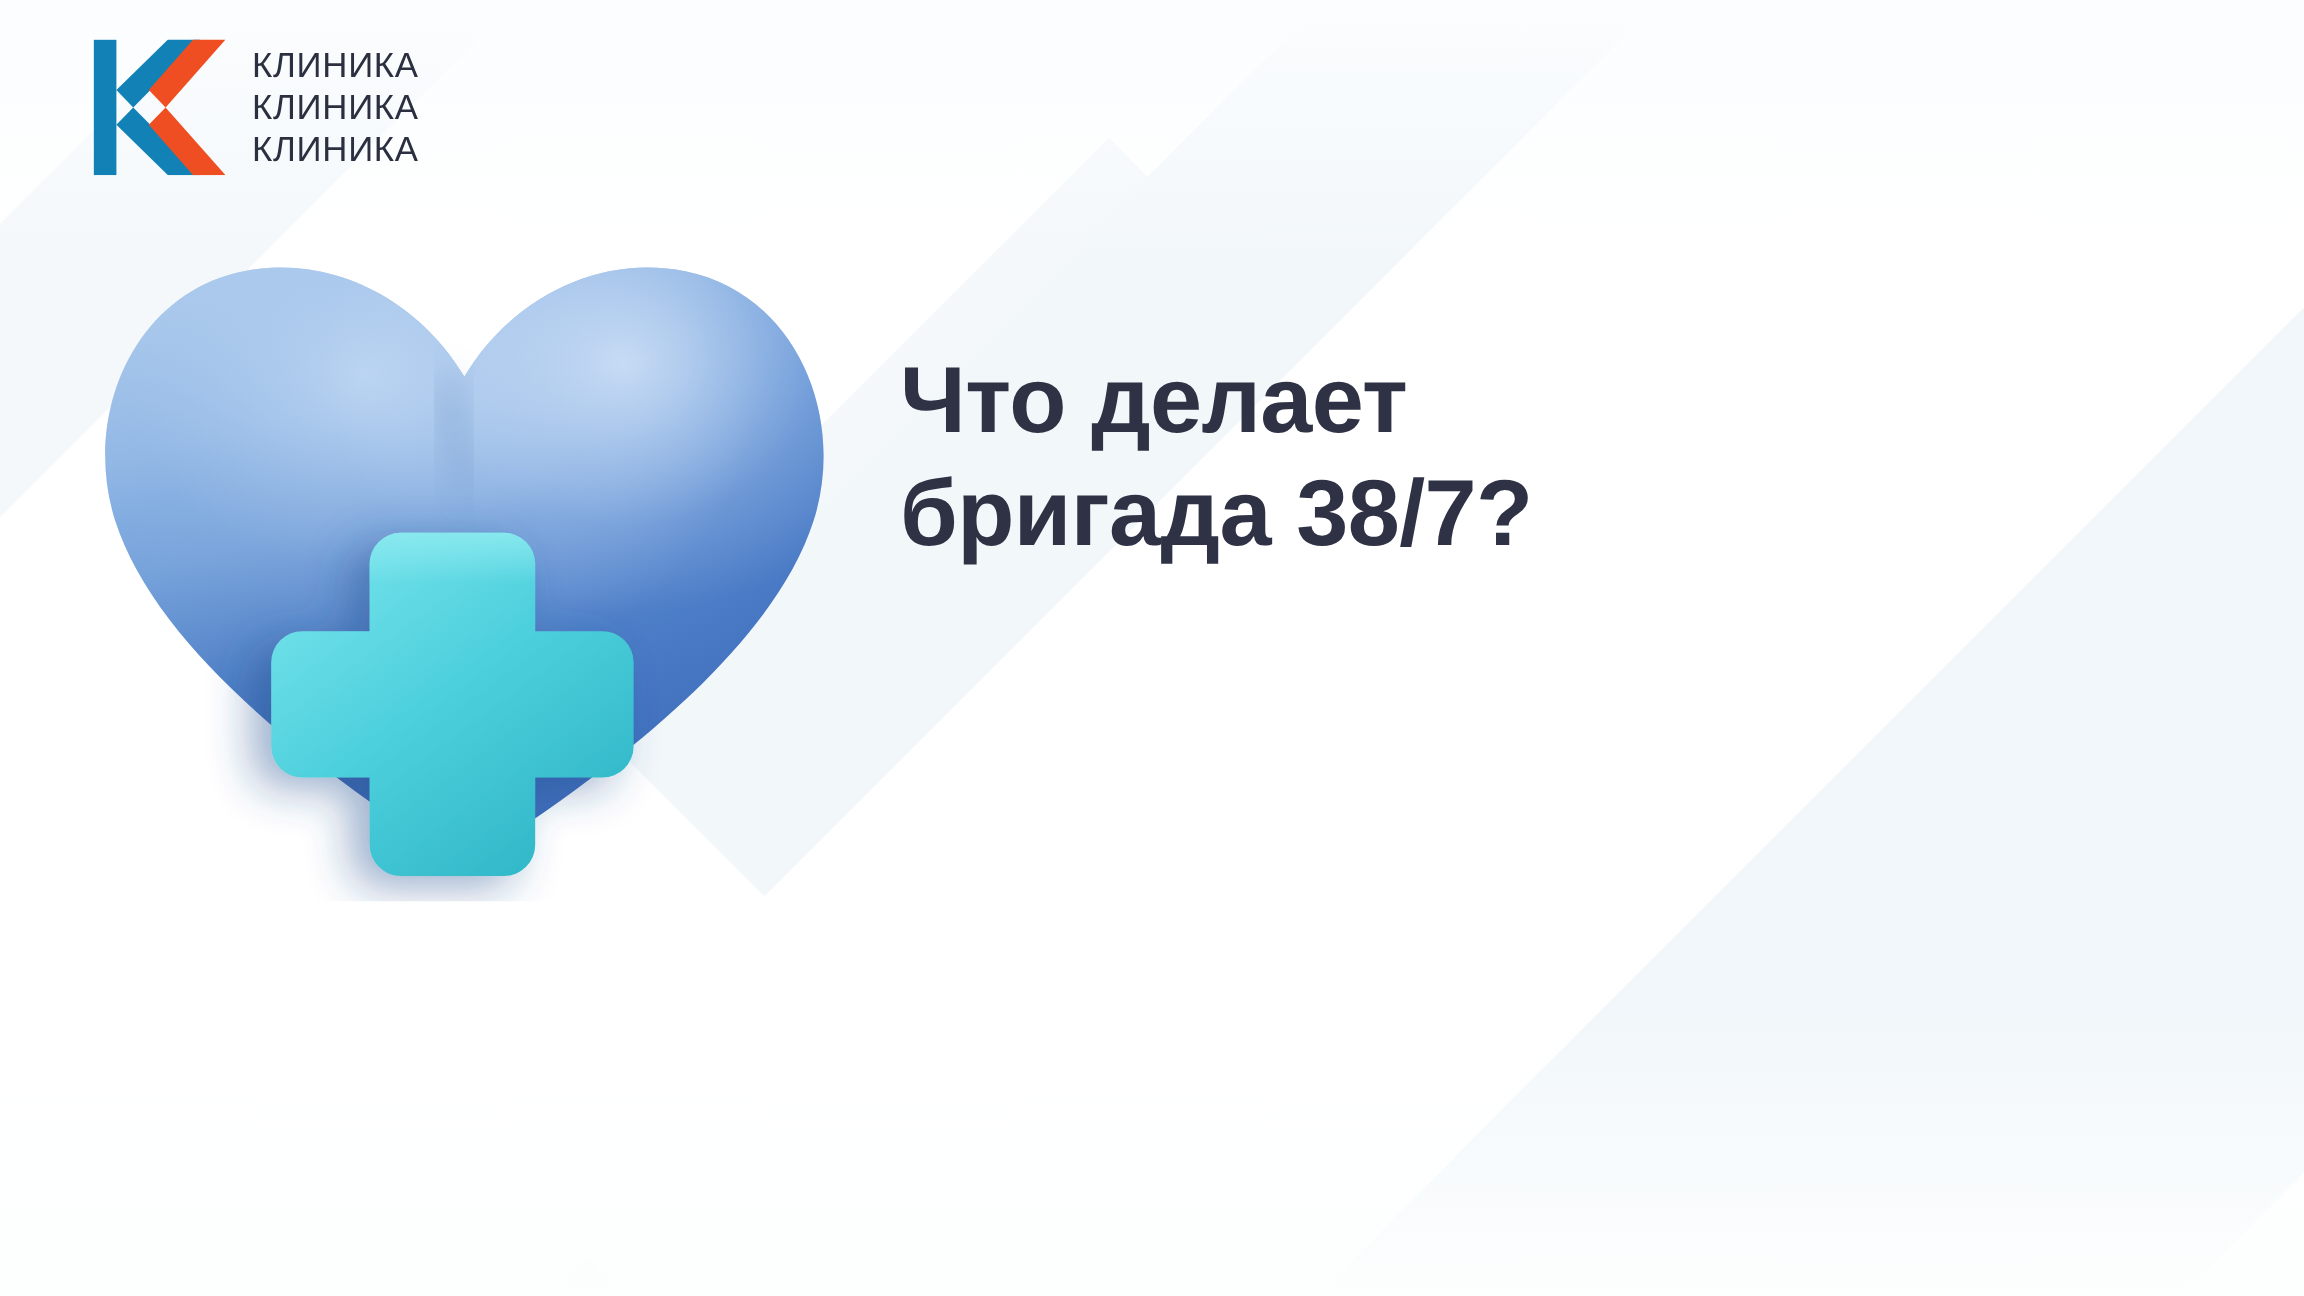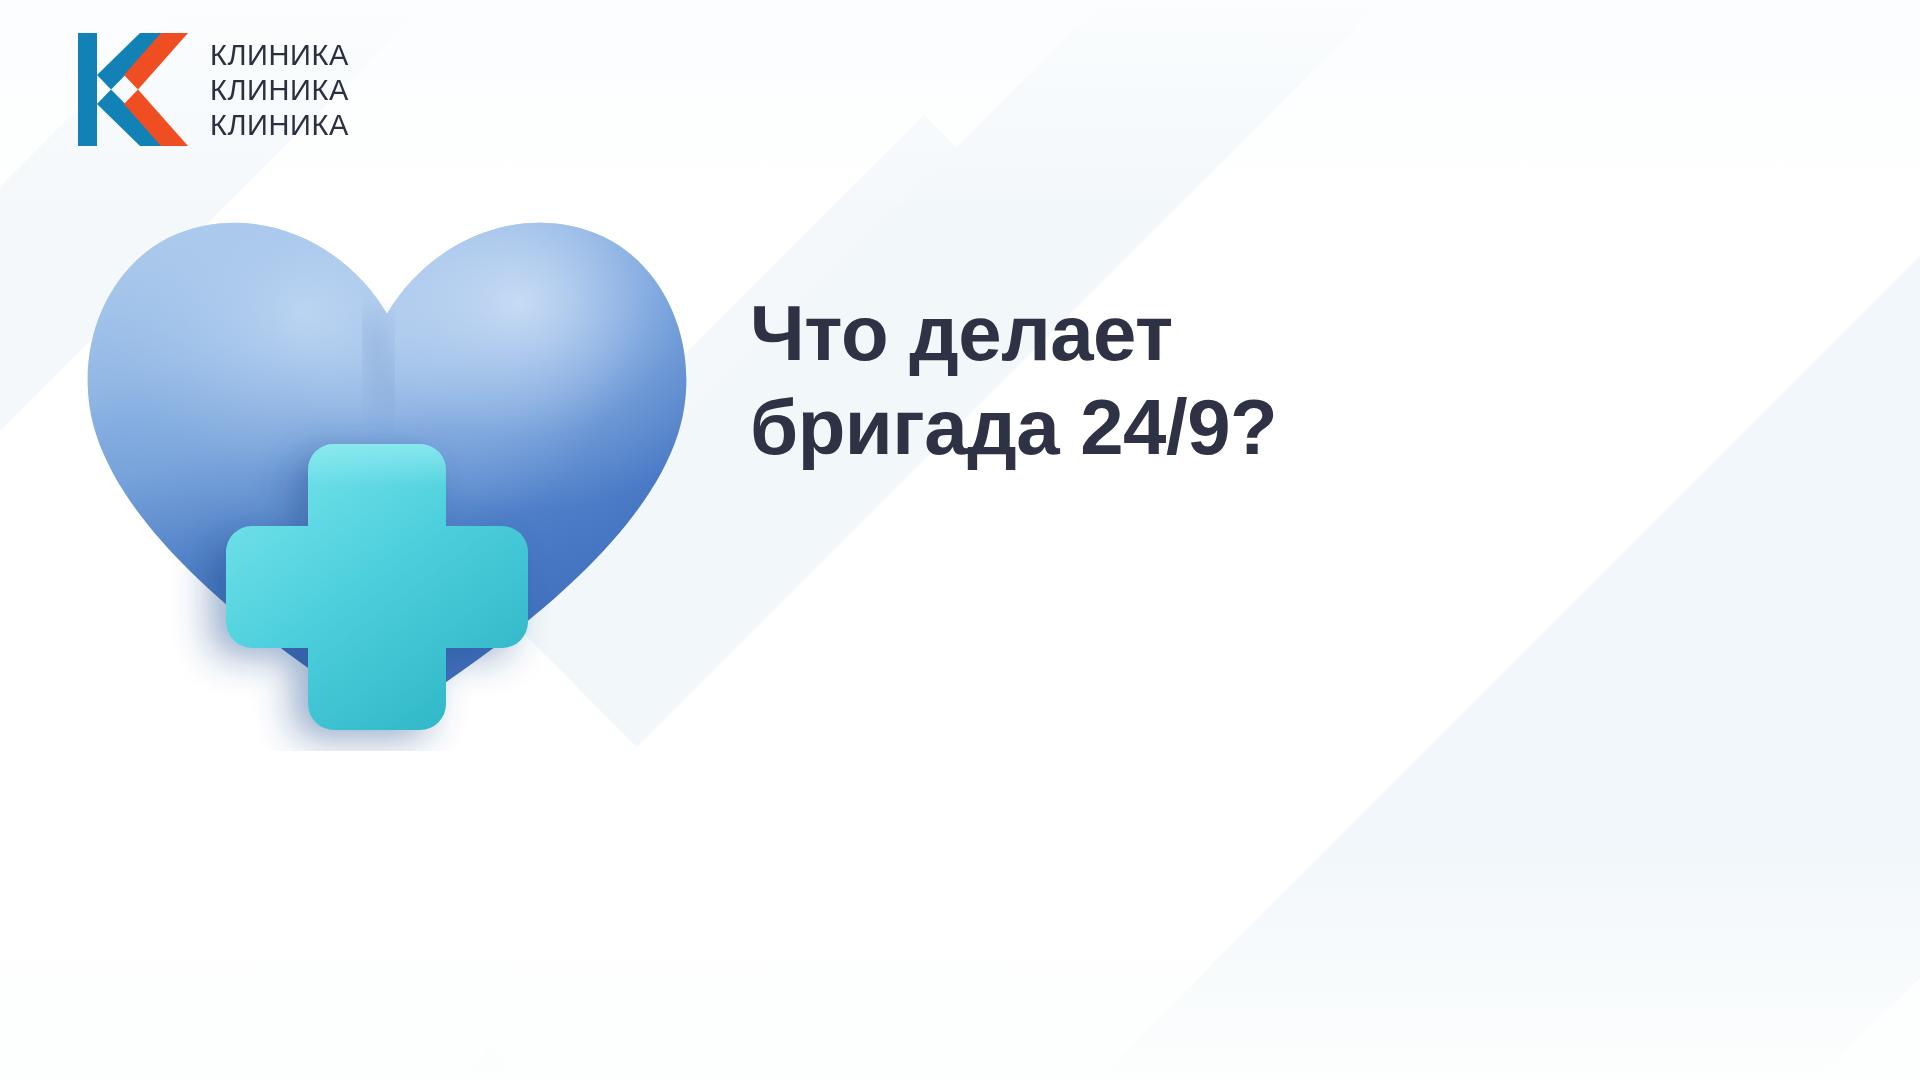--- a/index.html
+++ b/index.html
@@ -259,16 +259,16 @@
                  a26,26 0 0 1 -26,26 h-56 v56 a26,26 0 0 1 -26,26 h-86
                  a26,26 0 0 1 -26,-26 v-56 h-56 a26,26 0 0 1 -26,-26 v-70
                  a26,26 0 0 1 26,-26 h56 v-56 a26,26 0 0 1 26,-26 z" fill="url(#crossGrad)"></path>
         <path d="M262,248 h86 a26,26 0 0 1 26,26 v16 h-138 v-16 a26,26 0 0 1 26,-26 z" fill="url(#crossTop)"></path>
       </g>
     </svg>
   </div>
 
   <div id="headline">
     <span class="hl-line">Что делает</span>
-    <span class="hl-line">бригада 24/9?</span>
+    <span class="hl-line">бригада 38/7?</span>
   </div>
 
 </div>
 
 </body></html>

